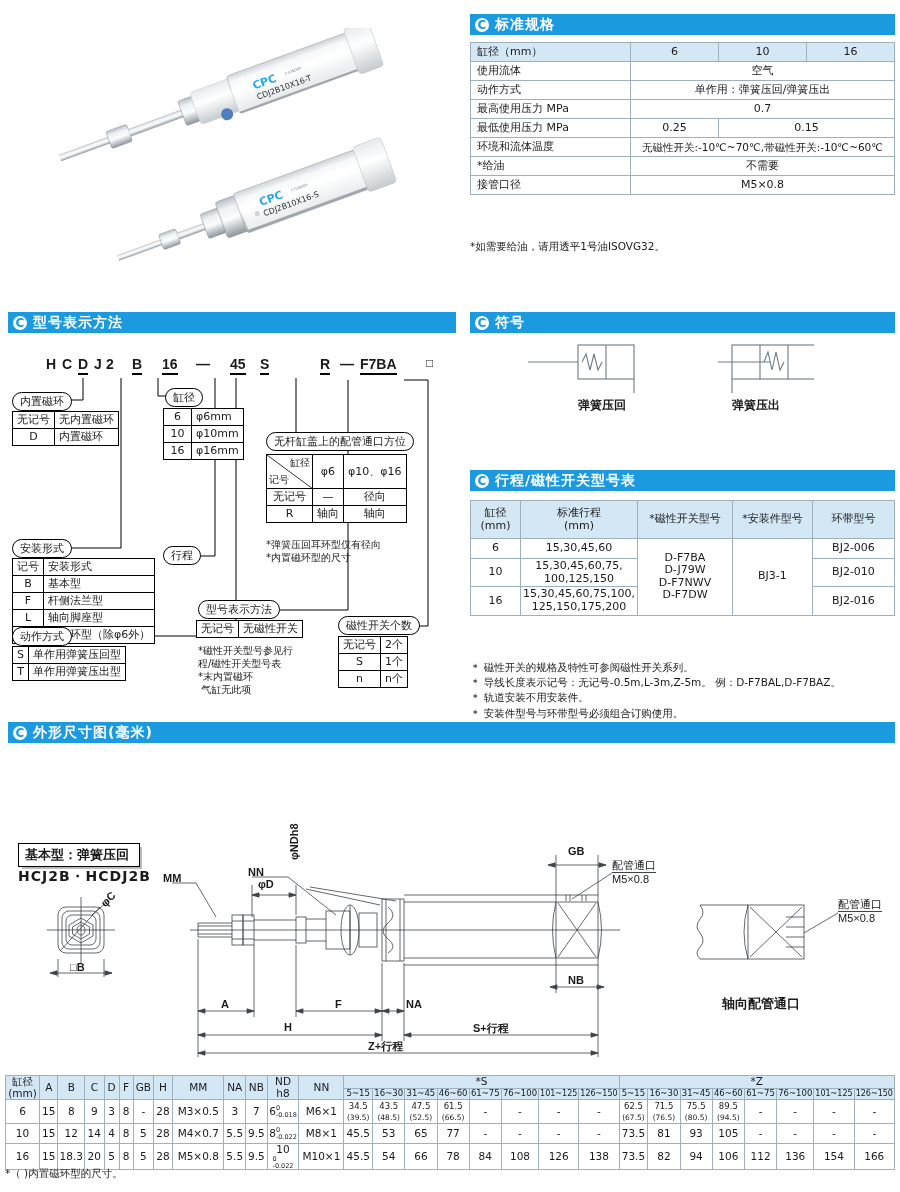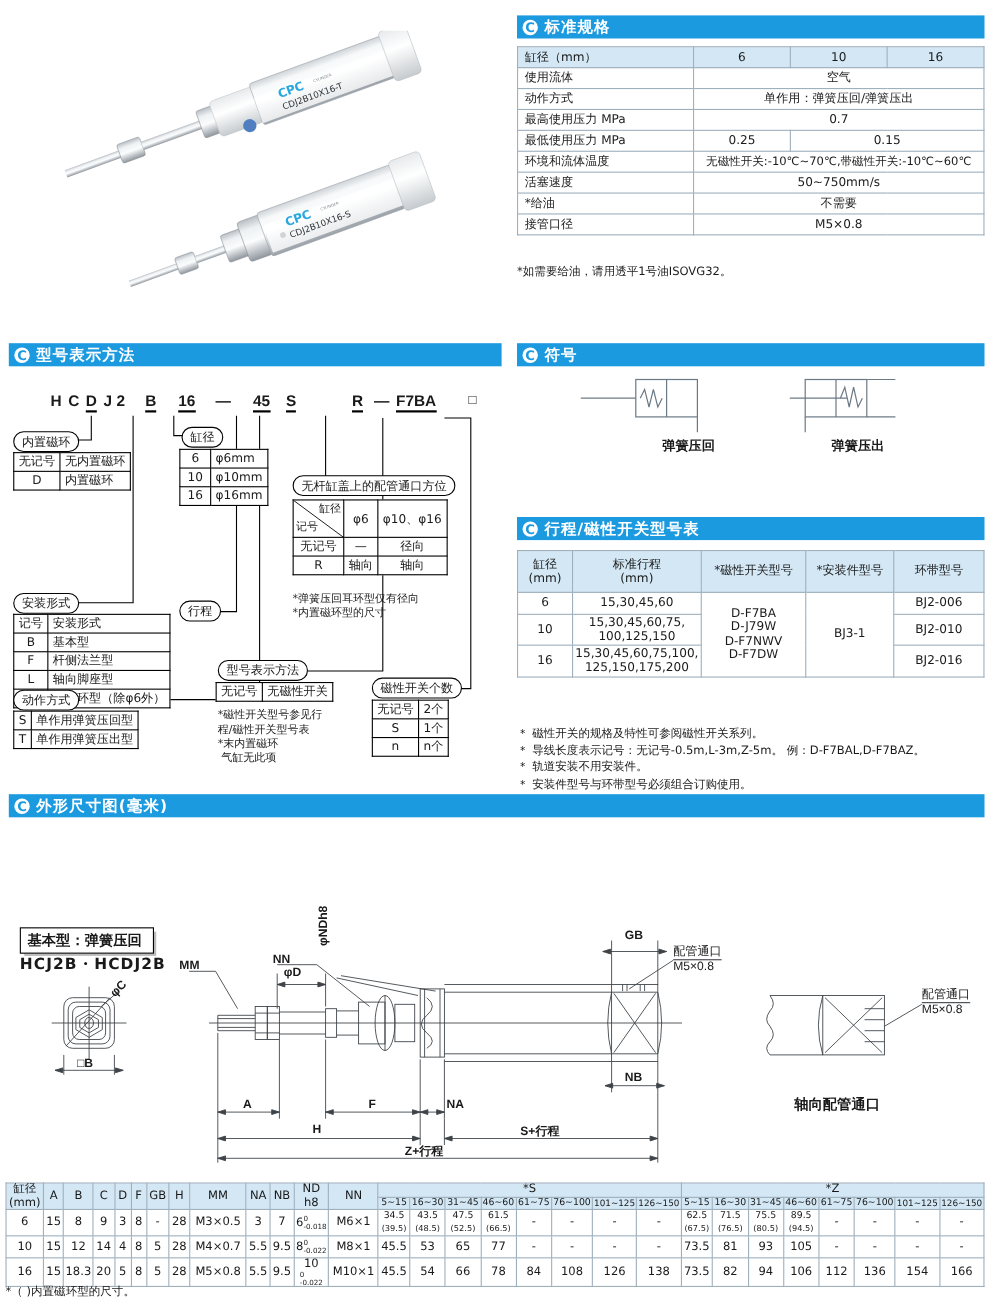--- a/index.html
+++ b/index.html
@@ -69,21 +69,21 @@
   }
   .minitbl { position:absolute; border-collapse:collapse; background:#fff; z-index:4;}
   .minitbl td { border:1px solid #000; padding:0px 4px; font-size:11px; line-height:1.45; text-align:center; white-space:nowrap;}
   .minitbl td.l { text-align:left; }
   .note { position:absolute; font-size:10px; line-height:1.3; white-space:nowrap; }
 
   svg.leader { position:absolute; left:0; top:0; width:448px; height:330px; pointer-events:none; z-index:1;}
 
   
   #sym-block { position:absolute; left:470px; top:335px; width:425px; height:110px; }
-  #sym-block .cap { position:absolute; font-size:12px; font-weight:bold; white-space:nowrap;margin-left:24px;}
+  #sym-block .cap { position:absolute; font-size:12px; font-weight:bold; white-space:nowrap;}
 
   
   #stroke-block { position:absolute; left:470px; top:500px; width:425px; }
   #stroke-block td { height:20px; }
   #stroke-notes { position:absolute; left:470px; top:660px; font-size:10.5px; line-height:1.45; }
 
   
   #dim-area { position:absolute; left:0px; top:755px; width:900px; height:310px; }
   #basic-tag {
     position:absolute; left:18px; top:88px;
@@ -195,24 +195,20 @@
       <tr>
         <td class="lbl">最低使用压力 MPa</td>
         <td>0.25</td>
         <td colspan="2">0.15</td>
       </tr>
       <tr>
         <td class="lbl">环境和流体温度</td>
         <td colspan="3" style="font-size:10.5px">无磁性开关:-10℃~70℃,带磁性开关:-10℃~60℃</td>
       </tr>
       <tr>
-        <td class="lbl">活塞速度</td>
-        <td colspan="3">50~750mm/s</td>
-      </tr>
-      <tr>
         <td class="lbl">*给油</td>
         <td colspan="3">不需要</td>
       </tr>
       <tr>
         <td class="lbl">接管口径</td>
         <td colspan="3">M5×0.8</td>
       </tr>
     </tbody>
       </table>
   </div>

